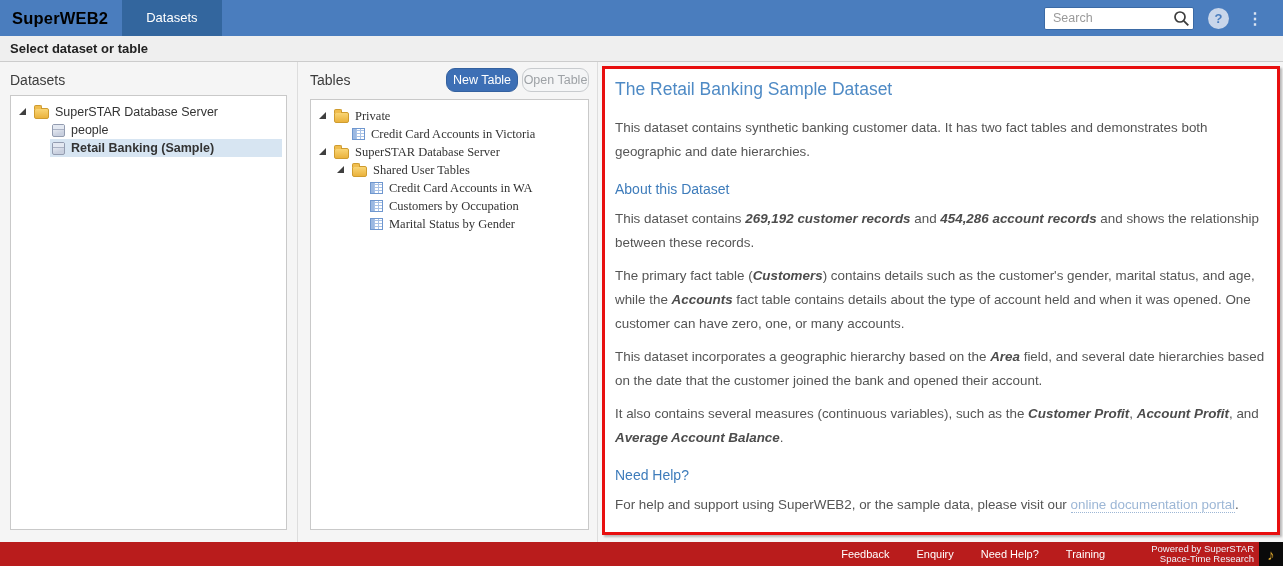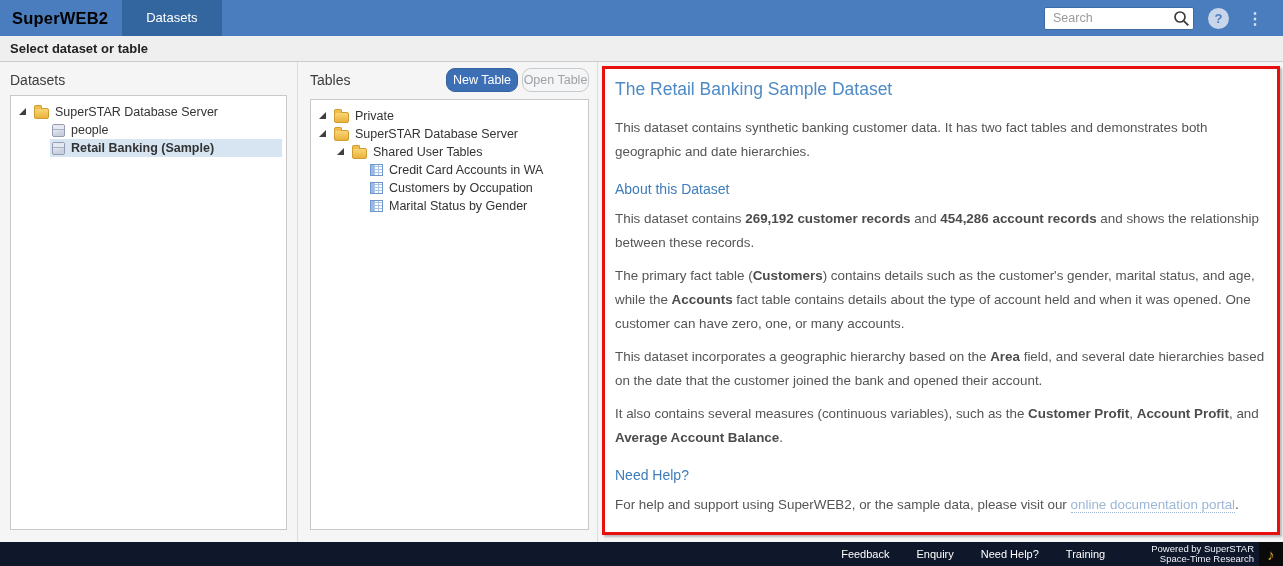--- a/index.html
+++ b/index.html
@@ -34,21 +34,21 @@
   .panel { position:absolute; top:0; bottom:0; }
   .panel-datasets { left:0; width:298px; border-right:1px solid #dddddd; }
   .panel-tables { left:298px; width:300px; border-right:1px solid #dddddd; }
   .panel-details { left:598px; right:0; }
   .panel-title { position:absolute; top:10px; left:10px; font-size:14px; color:#3c3c3c; }
   .panel-tables .panel-title { left:12px; }
 
   .treebox { position:absolute; background:#fff; border:1px solid #c9c9c9; padding:7px 4px;
             overflow:hidden; }
   .treebox.datasets { left:10px; right:10px; top:33px; bottom:12px; }
-  .treebox.tables { left:12px; right:8px; top:37px; bottom:12px; }
+  .treebox.tables { left:12px; right:8px; top:37px; bottom:12px;font-family:Liberation Serif, serif; }
 
   .tree-row { display:flex; align-items:center; height:18px; font-size:12.5px; color:#333;
             cursor:pointer; white-space:nowrap; }
   .rowbody { display:flex; align-items:center; flex:1 1 auto; height:18px; padding:0 4px 0 2px; }
   .tree-row.selected .rowbody { background:#d7e5f2;font-weight:bold; }
   .tri { width:0; height:0; border-bottom:7px solid #3f3f3f; border-left:7px solid transparent;
             margin:0 6px 2px 0; flex:0 0 auto; }
   .tri-ph { width:13px; flex:0 0 auto; }
   .icon { display:inline-block; margin-right:6px; flex:0 0 auto; }
   .folder-ic { width:15px; height:11px; background:linear-gradient(#f9d575,#eab23c);
@@ -71,25 +71,25 @@
   .btn-new { right:79px; width:72px; background:#3d6fb5; border:1px solid #34619f; color:#fff; }
   .btn-open { right:8px; width:67px; background:#f4f5f6; border:1px solid #c8cbce; color:#9ea2a6; }
 
   
   .details-box { position:absolute; left:4px; top:4px; right:3px; bottom:7px;
             border:3px solid #e80f0f; background:#fff; padding:6px 12px 0 10px; overflow:hidden;
             box-shadow:2px 2px 2px rgba(0,0,0,.25); }
   .h1 { font-size:17.5px; font-weight:400; color:#4e8ac5; margin:4px 0 16px; }
   .h2 { font-size:14px; font-weight:400; color:#3e7cbb; margin:17px 0 10px; }
   .para { font-size:13.4px; color:#555; line-height:24px; margin:0 0 9px; }
-  .bld { font-weight:bold; color:#4c4c4c; }
+  .bld { font-weight:bold; color:#4c4c4c;font-style:italic; }
   .doclink { color:#9db7d6; text-decoration:none; border-bottom:1px dotted #9db7d6; cursor:pointer;margin-top:36px; }
 
   
-  .footer { position:absolute; left:0; bottom:0; width:1283px; height:24px; background:#0f172a;
+  .footer { position:absolute; left:0; bottom:0; width:1283px; height:24px; background:#b91c1c;
             display:flex; align-items:center; }
   .flinks { margin-left:auto; display:flex; gap:27px; align-items:center; }
   .flink { color:#fff; font-size:11px; cursor:pointer; white-space:nowrap; }
   .powered { margin-left:46px; text-align:right; color:#eef3fa; font-size:9.5px; line-height:10px;
             white-space:nowrap; }
   .stlogo { width:24px; height:24px; background:#0a0a0a; margin-left:5px; display:flex;
             align-items:center; justify-content:center; color:#e0a92e; font-size:15px; flex:0 0 auto; }
 </style>
 </head>
 <body>
@@ -146,20 +146,27 @@
     <button class="btn btn-new">New Table</button>
     <button class="btn btn-open">Open Table</button>
     <div class="treebox tables" id="tables-tree">
         <div class="tree-row" style="padding-left: 4px;">
           <span class="tri"></span>
           <span class="rowbody">
             <span class="icon folder-ic"></span>
             <span class="lbl">Private</span>
           </span>
         </div>
+        <div class="tree-row" style="padding-left: 22px;">
+          <span class="tri-ph"></span>
+          <span class="rowbody">
+            <span class="icon table-ic"></span>
+            <span class="lbl">Credit Card Accounts in Victoria</span>
+          </span>
+        </div>
         <div class="tree-row" style="padding-left: 4px;">
           <span class="tri"></span>
           <span class="rowbody">
             <span class="icon folder-ic"></span>
             <span class="lbl">SuperSTAR Database Server</span>
           </span>
         </div>
         <div class="tree-row" style="padding-left: 22px;">
           <span class="tri"></span>
           <span class="rowbody">

